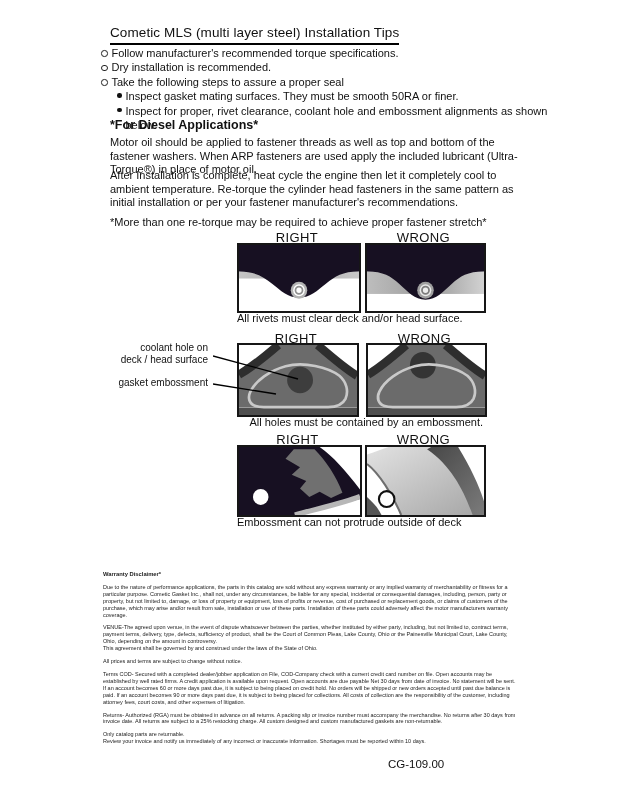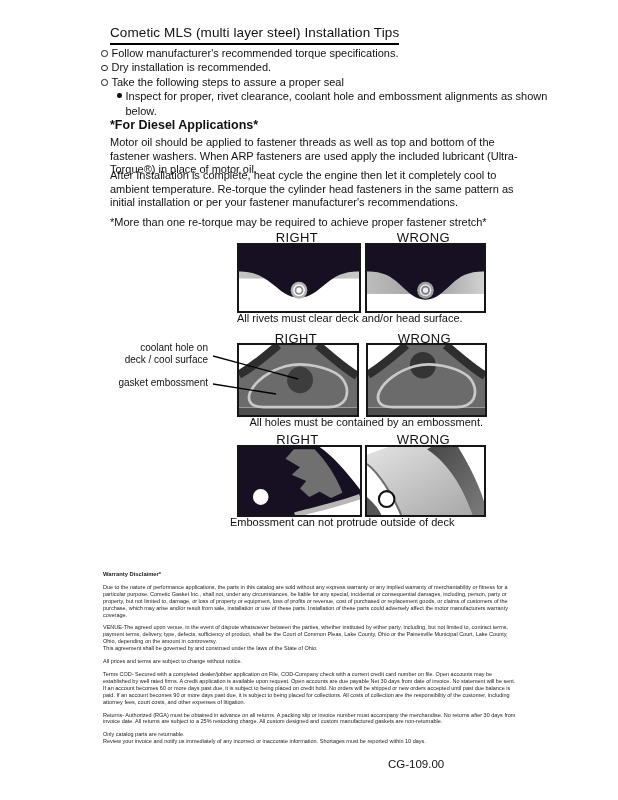--- a/index.html
+++ b/index.html
@@ -44,21 +44,21 @@
   .r1-caption{top:312px;left:237px;}
   .r2-right-label{top:331px;left:237px;width:118px;}
   .r2-wrong-label{top:331px;left:366px;width:117px;}
   .r2-left{top:343px;left:237px;width:118px;height:70px;}
   .r2-right{top:343px;left:366px;width:117px;height:70px;}
   .r2-caption{top:416px;left:237px;width:246px;text-align:right;}
   .r3-right-label{top:432px;left:237px;width:121px;}
   .r3-wrong-label{top:432px;left:365px;width:117px;}
   .r3-left{top:445px;left:237px;width:121px;height:68px;}
   .r3-right{top:445px;left:365px;width:117px;height:68px;}
-  .r3-caption{top:516px;left:230px;width:250px;}
+  .r3-caption{top:516px;left:237px;width:250px;}
   
   .anno{left:96px;width:112px;text-align:right;font-size:10px;line-height:12.4px;}
   .anno-1{top:342px;}
   .anno-2{top:377px;}
   .leader-svg{top:346px;left:213px;width:92px;height:56px;pointer-events:none;}
   
   .disclaimer{top:571px;left:103px;width:414px;font-size:5.5px;line-height:6.9px;color:#1c1c1c;}
   .disclaimer .dheading{font-weight:bold;font-size:5.8px;margin-bottom:6px;}
   .disclaimer .dpara{margin-top:6px;}
   .disclaimer .dline{margin-top:0;}
@@ -77,20 +77,24 @@
       <span class="bullet-open"></span>
       <span>Follow manufacturer's recommended torque specifications.</span>
     </div>
     <div class="tip-row">
       <span class="bullet-open"></span>
       <span>Dry installation is recommended.</span>
     </div>
     <div class="tip-row">
       <span class="bullet-open"></span>
       <span>Take the following steps to assure a proper seal</span>
+    </div>
+    <div class="tip-row sub">
+      <span class="bullet-solid"></span>
+      <span>Inspect gasket mating surfaces.  They must be smooth 50RA or finer.</span>
     </div>
     <div class="tip-row sub">
       <span class="bullet-solid"></span>
       <span>Inspect for proper, rivet clearance, coolant hole and embossment alignments as shown below.</span>
     </div>
   </div>
 
   <div class="abs diesel-heading">*For Diesel Applications*</div>
   <div class="abs body-para p1">Motor oil should be applied to fastener threads as well as top and bottom of the fastener washers. When ARP fasteners are used apply the included lubricant (Ultra-Torque®) in place of motor oil.</div>
   <div class="abs body-para p2">After Installation is complete, heat cycle the engine then let it completely cool to ambient temperature. Re-torque the cylinder head fasteners in the same pattern as initial installation or per your fastener manufacturer's recommendations.</div>
@@ -136,21 +140,21 @@
     </svg>
   </div>
 
   <div class="abs caption r1-caption">All rivets must clear deck and/or head surface.</div>
 
   <div class="abs rw-label r2-right-label">RIGHT</div>
   <div class="abs rw-label r2-wrong-label">WRONG</div>
 
   <div class="abs anno anno-1">
     <div>coolant hole on</div>
-    <div>deck / cool surface</div>
+    <div>deck / head surface</div>
   </div>
   <div class="abs anno anno-2">gasket embossment</div>
 
   <div class="abs panel r2-left">
     <svg viewBox="0 0 114 66" preserveAspectRatio="none">
       <rect x="0" y="0" width="114" height="66" fill="#6b6b6b"></rect>
       <path d="M0,0 H38 C25,11 12,21 0,28 Z" fill="#ffffff"></path>
       <path d="M114,0 H76 C89,11 102,22 114,29 Z" fill="#ffffff"></path>
       <path d="M38,0 C25,11 12,21 0,28" stroke="#2e2e2e" stroke-width="8" fill="none"></path>
       <path d="M76,0 C89,11 102,22 114,29" stroke="#2e2e2e" stroke-width="8" fill="none"></path>

